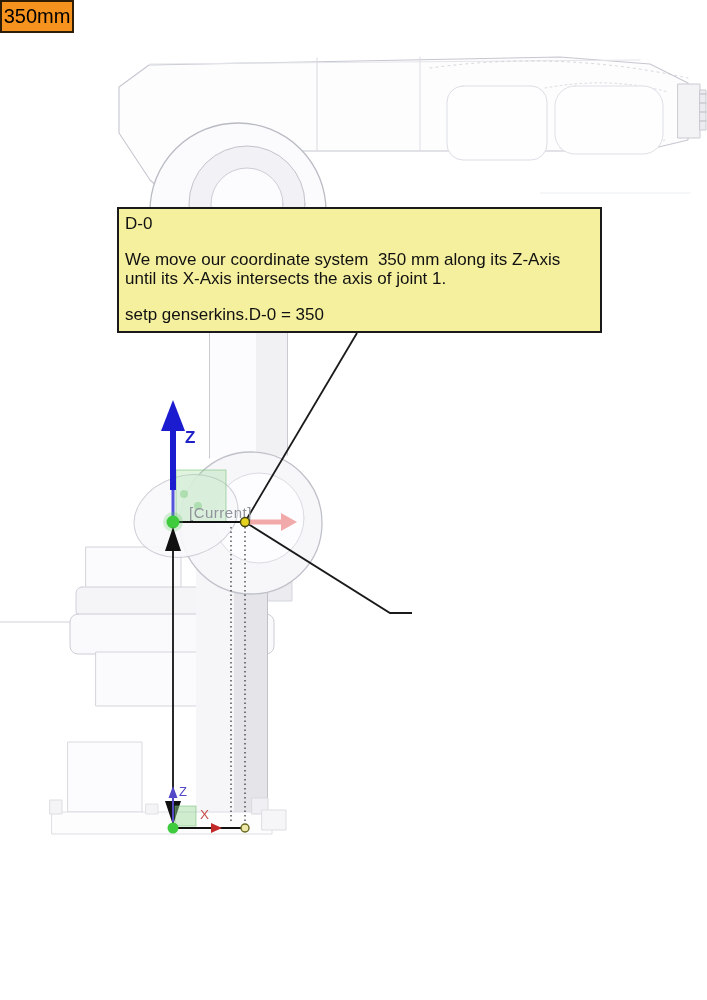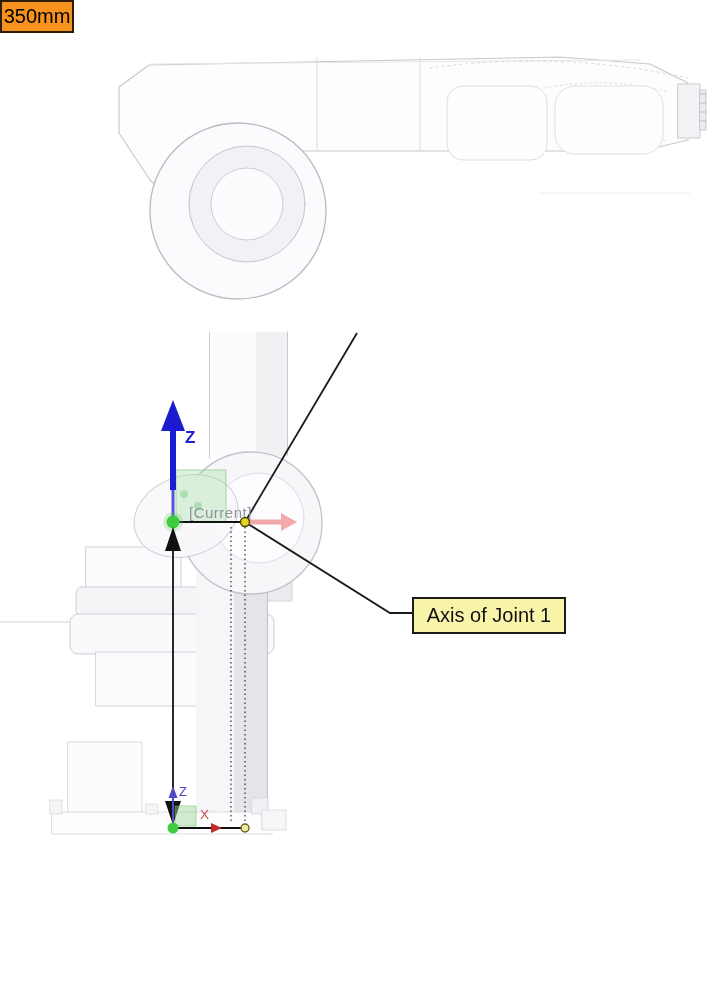--- a/index.html
+++ b/index.html
@@ -128,22 +128,25 @@
         <path d="M173,828 H243" stroke="#111111" stroke-width="2" fill="none"></path>
         <polygon points="222,828 211,823 211,833" fill="#c22a2a"></polygon>
         <text x="200" y="819" font-size="13.5" fill="#c94b4b">X</text>
 
         <circle cx="173" cy="828" r="5.5" fill="#3ecb3e"></circle>
         <circle cx="245" cy="828" r="4" fill="#efe9a8" stroke="#66661f" stroke-width="1.4"></circle>
       </g>
     </g>
   </svg>
 
+  <div class="note-box d0-box">
+    <div class="d0-title">D-0</div>
+    <div class="d0-body">We move our coordinate system  350 mm along its Z-Axis</div>
+    <div>until its X-Axis intersects the axis of joint 1.</div>
+    <div class="d0-cmd">setp genserkins.D-0 = 350</div>
+  </div>
 
-  <div class="note-box joint-box">
-    <span>Axis of Joint 1</span>
-  </div>
 
   <div class="dim-box">
     <span>350mm</span>
   </div>
 
 </div>
 
 </body></html>

